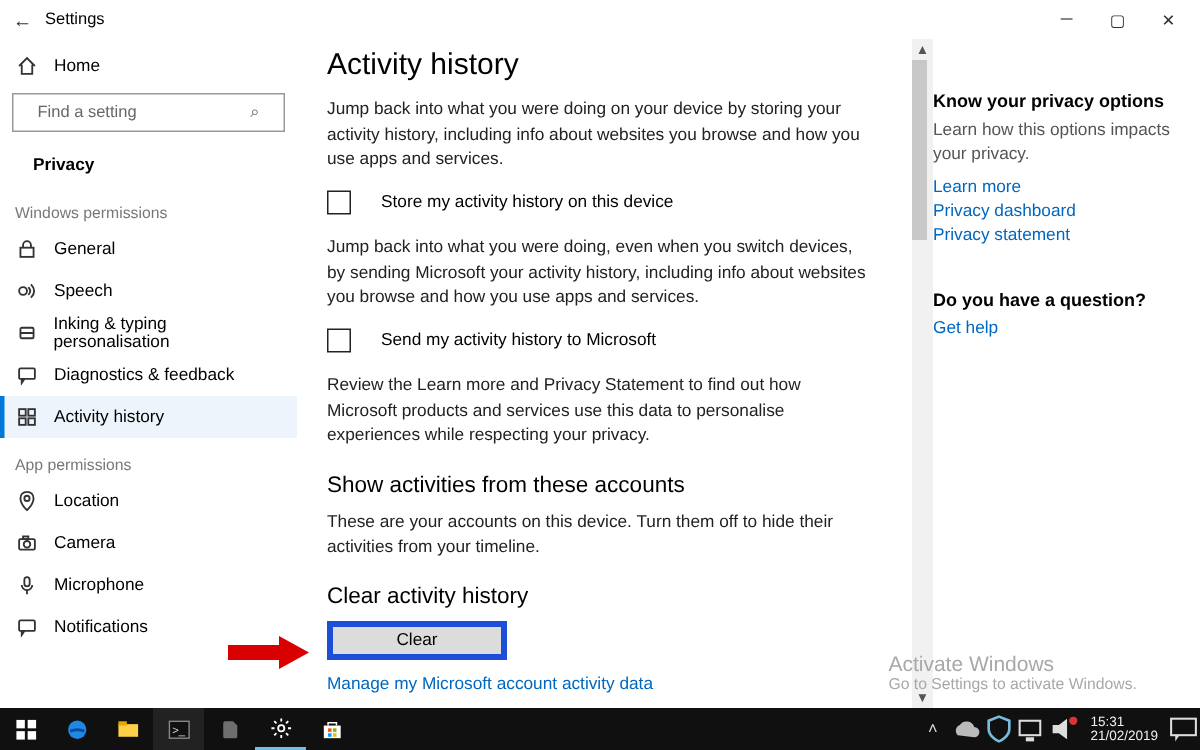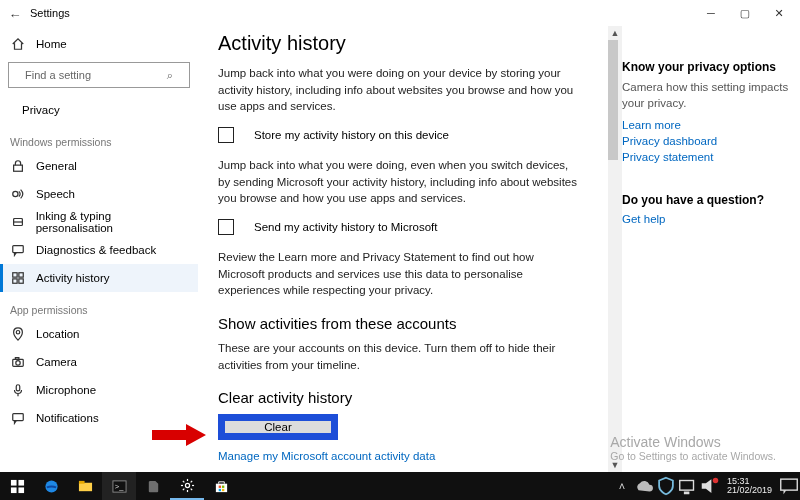--- a/index.html
+++ b/index.html
@@ -77,21 +77,21 @@
     width: 410px;
   }
   h1 { font-size:20px; font-weight:400; margin-bottom:10px; }
   p.body { font-size:11.5px; color:#222; line-height:1.45; margin-bottom:12px; max-width:360px;}
   .checkbox-row { display:flex; align-items:center; gap:20px; margin:4px 0 14px 0; font-size:11.5px;}
   .faux-check { width:16px; height:16px; border:1.5px solid #222; }
   h2.sub { font-size:15px; font-weight:400; margin:16px 0 8px 0;}
   .clear-btn {
     width:120px; height:26px;
     background:#dcdcdc;
-    border:7px solid #1d4ed8;
+    border:4px solid #1d4ed8;
     font-size:11.5px;
     display:flex; align-items:center; justify-content:center;
   }
   .scrollbar {
     position:absolute;
     right:0; top:0; bottom:0;
     width:14px;
     background:#f1f1f1;
     display:flex; flex-direction:column;
     align-items:center;
@@ -102,21 +102,21 @@
   .rightcol {
     width:178px;
     padding: 34px 8px 0 0;
     font-size:11.5px;
   }
   .rightcol .heading { font-size:12px; font-weight:700; margin-bottom:6px;}
   .rightcol .para { color:#555; margin-bottom:8px; line-height:1.35;}
   .rightcol a { display:block; color:#0067c0; text-decoration:none; margin-bottom:4px;}
   .activate {
     position:absolute;
-    right:24px;
+    right:42px;
     bottom:38px;
     text-align:left;
     color:#a8a8a8;
     pointer-events:none;
   }
   .activate .line1{ font-size:14px; font-weight:400;}
   .activate .line2{ font-size:10.5px;}
   .taskbar {
     position:absolute;
     left:0; right:0; bottom:0;
@@ -174,21 +174,21 @@
           </svg>
         </span>
       <span>Home</span>
     </div>
     <div class="search-wrap">
       <div class="search">
         <span>Find a setting</span>
         <span>⌕</span>
       </div>
     </div>
-    <div class="side-item" style="font-weight:400;padding-left:22px;">
+    <div class="side-item" style="font-weight:700;padding-left:22px;">
       <span>Privacy</span>
     </div>
 
     <div class="section-label">Windows permissions</div>
 
     <div class="side-item">
       <span class="side-icon">
           <svg viewBox="0 0 16 16">
             <rect x="3" y="7" width="10" height="7"></rect>
             <path d="M5 7 v-2 a3 3 0 0 1 6 0 v2"></path>
@@ -305,21 +305,21 @@
       <div class="scroll-arrow">▲</div>
       <div class="scroll-track">
           <div class="scroll-thumb"></div>
         </div>
       <div class="scroll-arrow">▼</div>
     </div>
   </div>
 
   <div class="rightcol">
     <div class="heading">Know your privacy options</div>
-    <div class="para">Camera how this setting impacts your privacy.</div>
+    <div class="para">Learn how this options impacts your privacy.</div>
     <a>Learn more</a>
     <a>Privacy dashboard</a>
     <a>Privacy statement</a>
     <div style="height:26px;"></div>
     <div class="heading">Do you have a question?</div>
     <a>Get help</a>
   </div>
 </div>
 
 <div class="activate">

